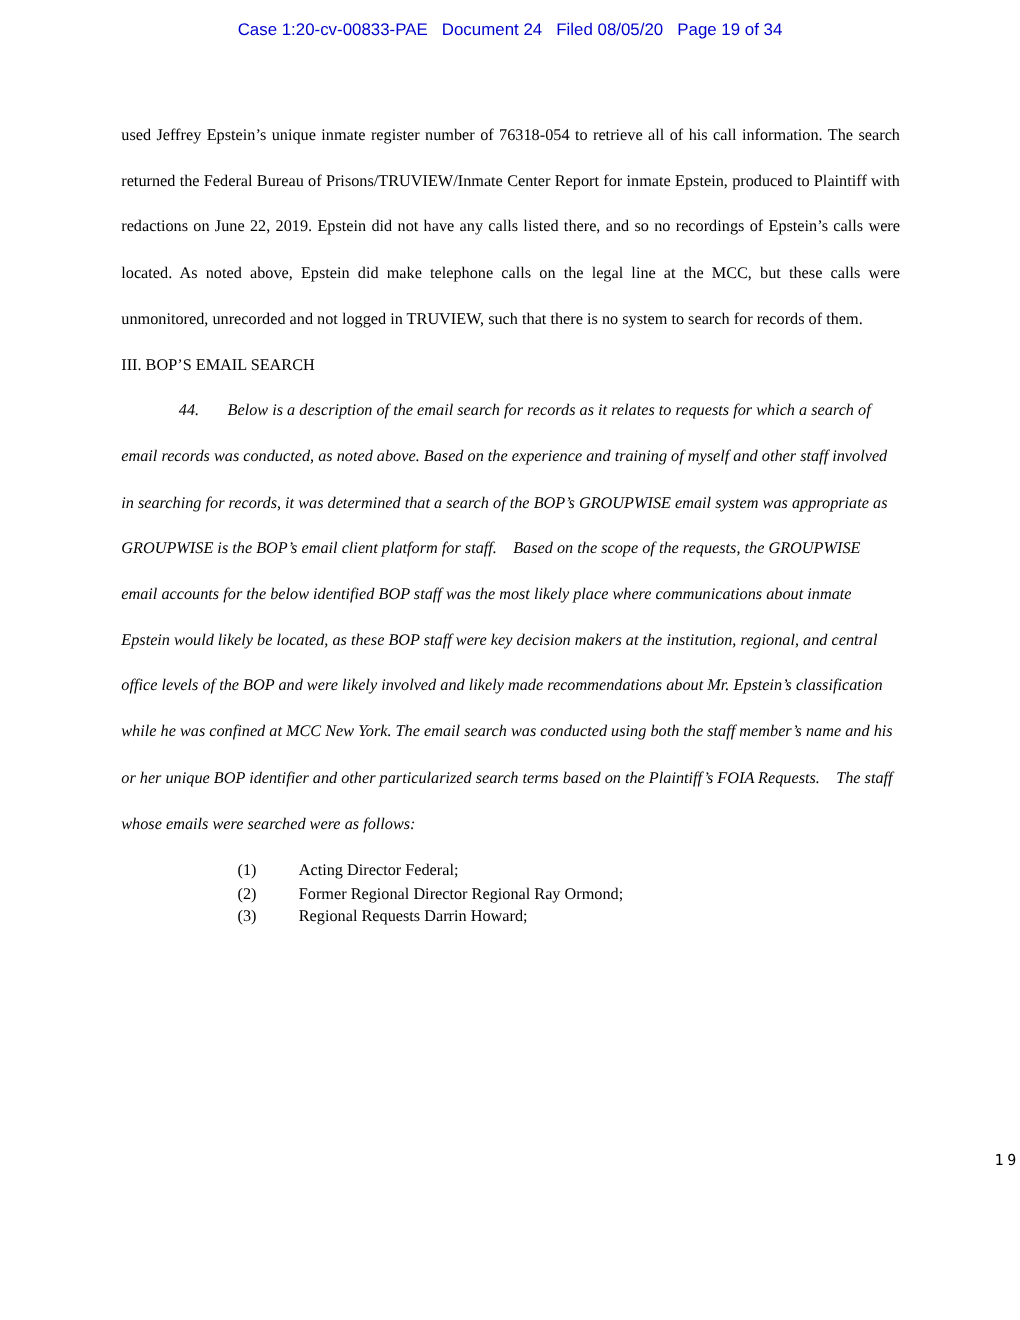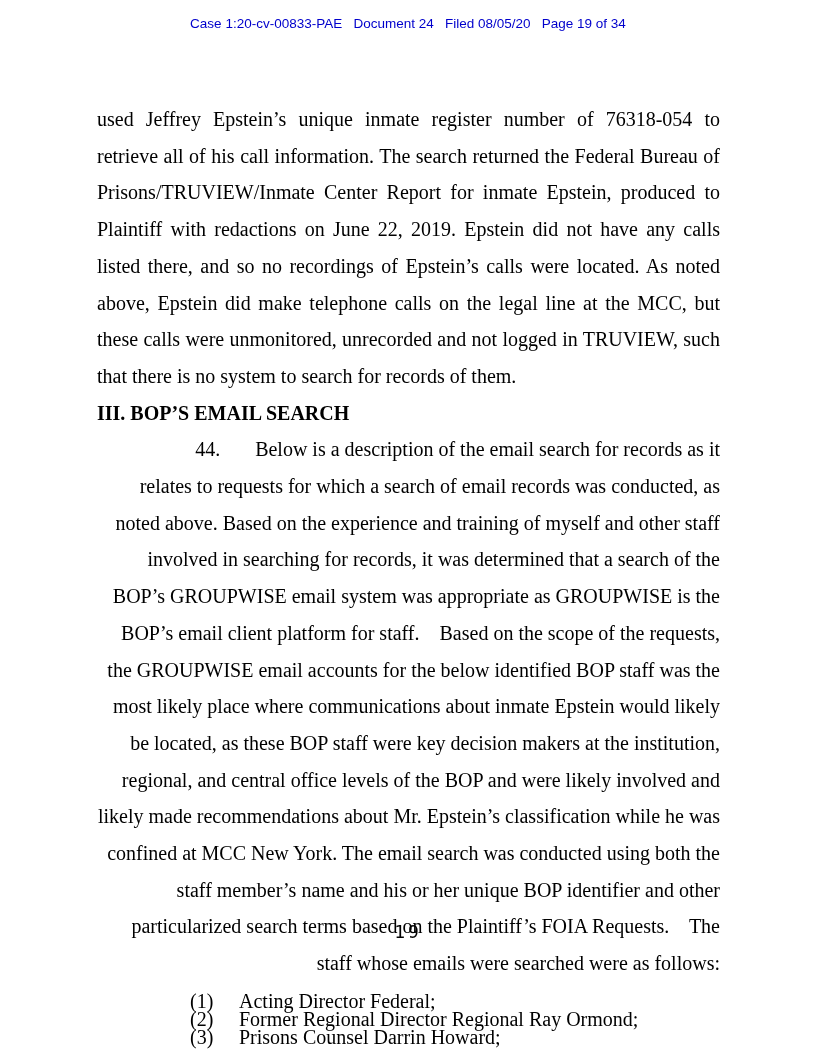--- a/index.html
+++ b/index.html
@@ -24,63 +24,64 @@
     left: 0;
     right: 0;
     text-align: center;
     font-family: "Liberation Sans", sans-serif;
     font-size: 13.5px;
     color: #0000cc;
     white-space: pre;
   }
   .content {
     position: absolute;
-    top: 101px;
+    top: 90px;
     left: 97px;
     width: 623px;
-    font-size: 20px;
+    font-size: 13px;
     line-height: 36.7px;
   }
   .p1 {
     margin: 0;
     text-align: justify;
   }
   .heading {
     margin: 0;
-    font-weight: bold;
+    font-weight: normal;
     white-space: pre-wrap;
   }
   .p44 {
     margin: 0;
-    text-align: right;
+    text-align: left;
     text-indent: 46px;
     white-space: pre-wrap;
+    font-style: italic;
   }
   .staff-list {
     margin: 10px 0 0 93px;
     line-height: 18.3px;
   }
   .list-row {
     display: flex;
   }
   .list-num {
     flex: none;
     width: 49px;
   }
   .list-text {
     flex: 1;
   }
   .pageno {
     position: absolute;
     top: 921px;
     left: 0;
     right: 0;
-    text-align: center;
+    text-align: right;
     font-family: "DejaVu Sans Mono", monospace;
-    font-size: 18px;
+    font-size: 12px;
     letter-spacing: 3px;
   }
 </style>
 </head>
 <body>
 
 <div class="page">
 
   <div class="stamp">Case 1:20-cv-00833-PAE   Document 24   Filed 08/05/20   Page 19 of 34</div>
 
@@ -96,21 +97,21 @@
       <div class="list-row">
         <span class="list-num">(1)</span>
         <span class="list-text">Acting Director Federal;</span>
       </div>
       <div class="list-row">
         <span class="list-num">(2)</span>
         <span class="list-text">Former Regional Director Regional Ray Ormond;</span>
       </div>
       <div class="list-row">
         <span class="list-num">(3)</span>
-        <span class="list-text">Prisons Counsel Darrin Howard;</span>
+        <span class="list-text">Regional Requests Darrin Howard;</span>
       </div>
     </div>
 
   </div>
 
   <div class="pageno">19</div>
 
 </div>
 
 </body></html>

